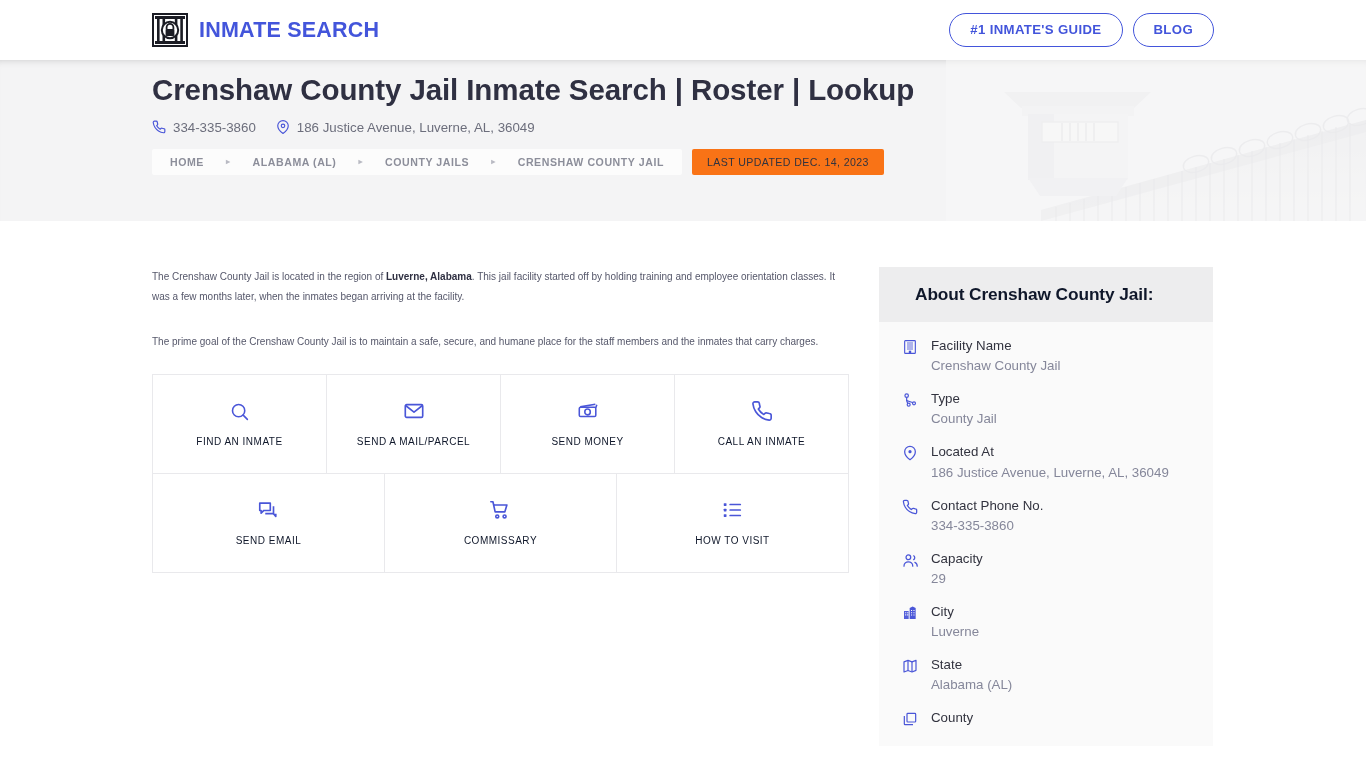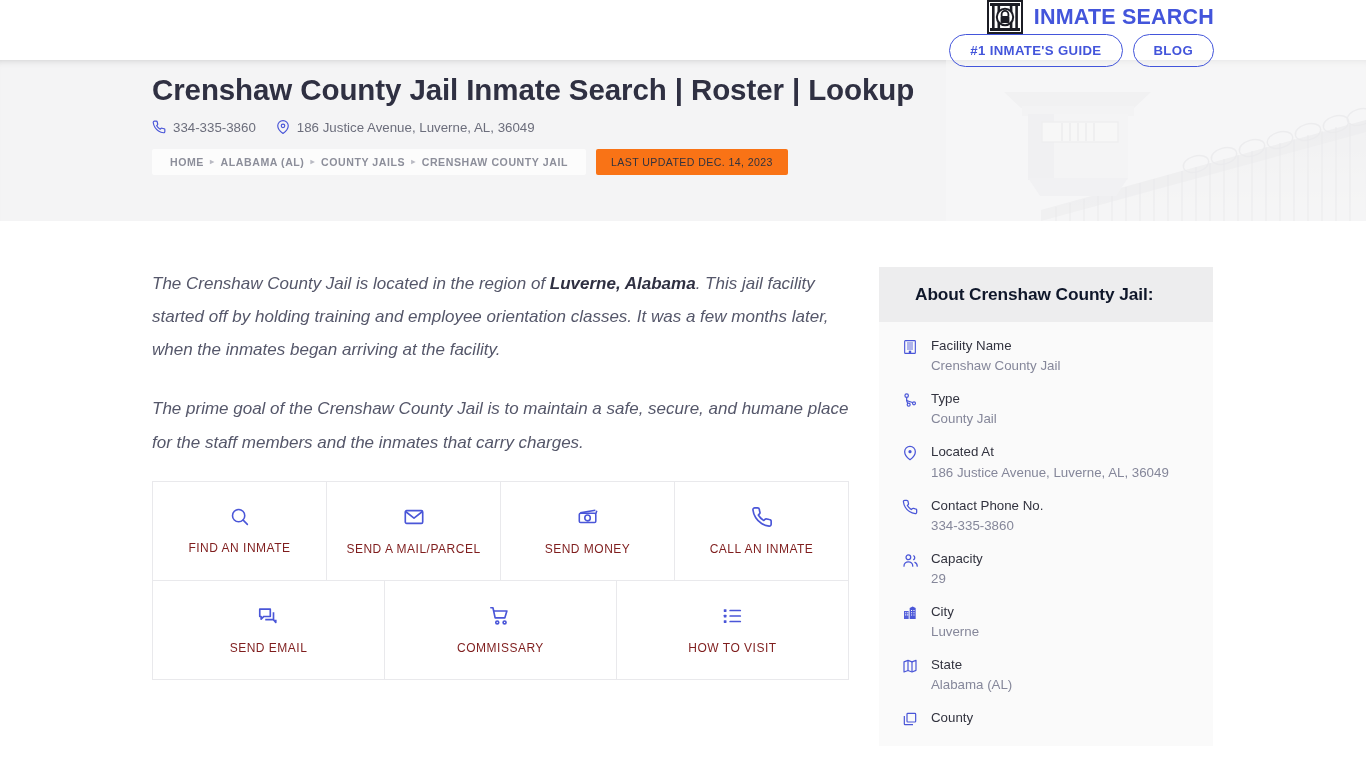--- a/index.html
+++ b/index.html
@@ -10,25 +10,24 @@
     background:#ffffff;
     color:#3f4152;
     overflow:hidden;
   }
 
   
   .topnav{
     height:60px;
     background:#ffffff;
     display:flex;
-    align-items:flex-end;
+    align-items:center;
     padding:0 152px 0 152px;
     position:relative;
     z-index:5;
-    flex-direction:column;
   }
   .brand{ display:flex; align-items:center; gap:11px; text-decoration:none; }
   .brand-logo{
     width:36px; height:34px;
     display:block;
   }
   .brand-text{
     font-size:21.5px;
     font-weight:700;
     letter-spacing:.2px;
@@ -96,21 +95,21 @@
   .crumbs{
     margin-top:14px;
     display:flex;
     align-items:stretch;
     font-size:10.6px;
     letter-spacing:.55px;
     font-weight:600;
   }
   .crumbs-list{
     background:rgba(255,255,255,.72);
-    display:flex; align-items:center; gap:0;
+    display:flex; align-items:center; gap:16px;
     padding:7px 12px;
     border-radius:2px;
   }
   .crumb{
     color:#8c8e9a;
     text-decoration:none;
     padding:0 6px;
     white-space:nowrap;
   }
   .crumb.active{ color:#8c8e9a; }
@@ -137,24 +136,23 @@
     display:flex;
     padding:0 152px;
     gap:30px;
     align-items:flex-start;
   }
   .col-main{ width:697px; padding-top:46px; }
   .col-side{ width:334px; padding-top:46px; }
 
   .para{
     margin:0 0 26px 0;
-    font-size:17px;
+    font-size:10px;
     line-height:1.95;
     color:#55576a;
-    font-style:italic;
   }
   .para:last-of-type{ margin-bottom:22px; }
   .para b{ color:#2f3042; font-weight:700; }
 
   
   .actions{
     border:1px solid #e9e9ec;
     border-right:none;
     border-bottom:none;
   }
@@ -168,23 +166,23 @@
     display:flex;
     flex-direction:column;
     align-items:center;
     justify-content:center;
     gap:14px;
     cursor:pointer;
     background:#fff;
   }
   .acell .aic{ color:#4a56d8; display:flex; }
   .acell .alb{
-    font-size:12px;
+    font-size:10px;
     letter-spacing:.5px;
-    color:#7f1d1d;
+    color:#0f172a;
     font-weight:400;
     text-align:center;
     white-space:nowrap;
   }
 
   
   .card{
     background:#fafafa;
     width:334px;
   }

